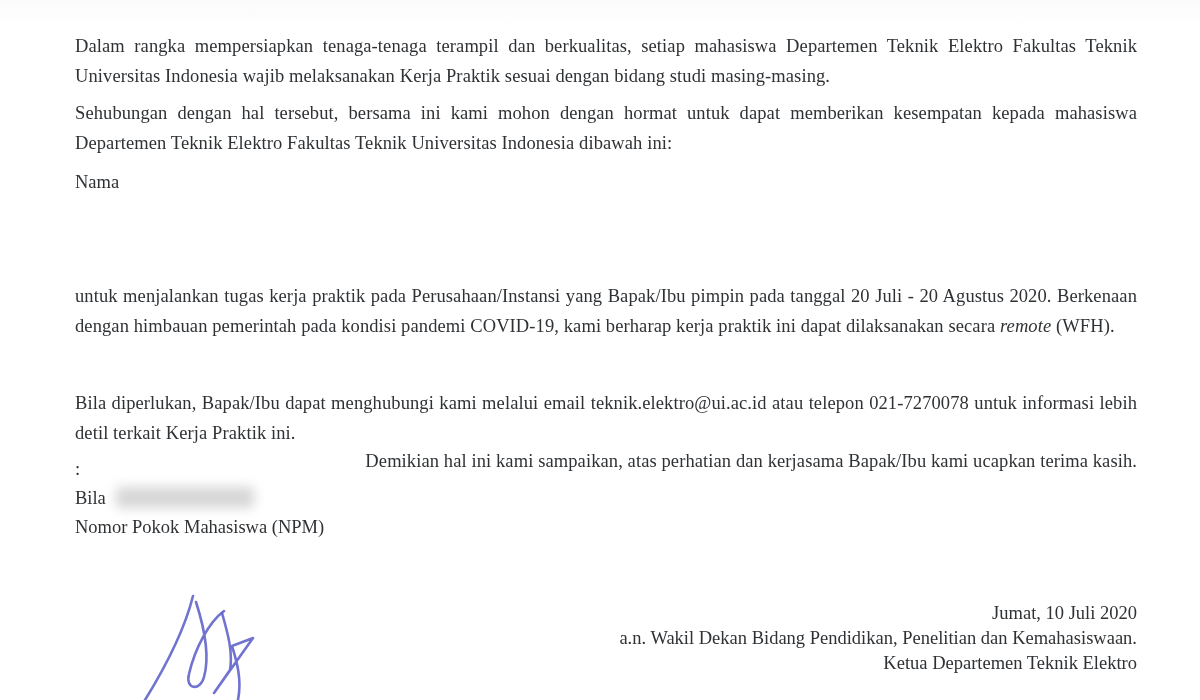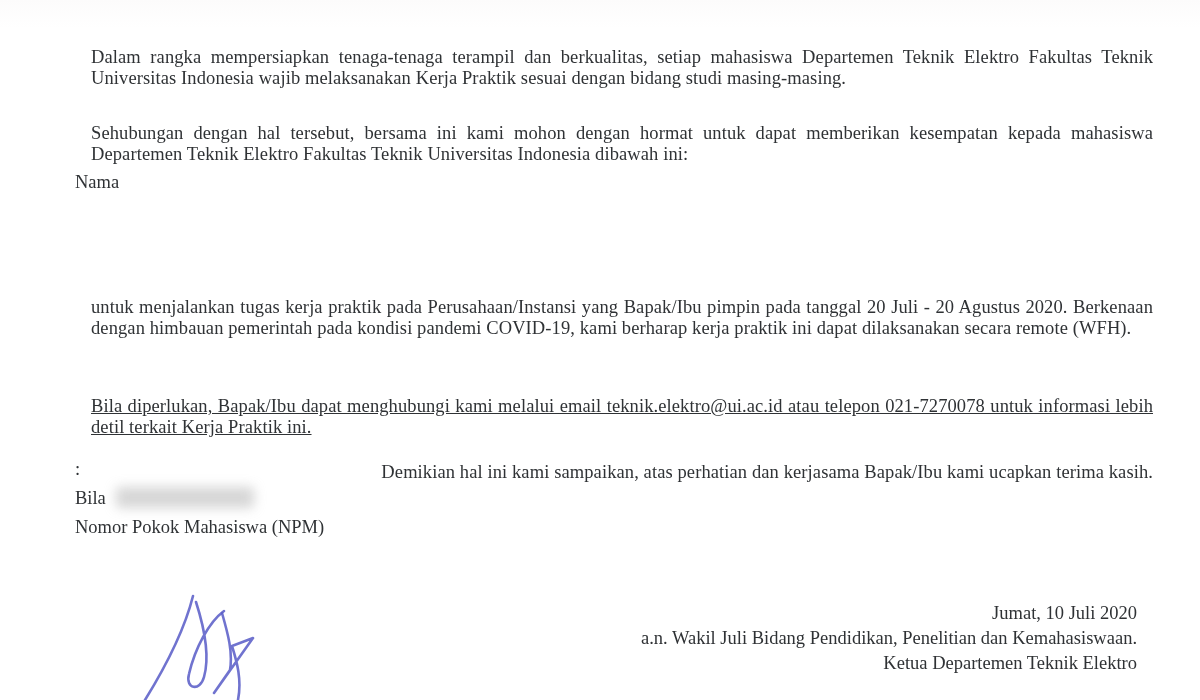--- a/index.html
+++ b/index.html
@@ -8,31 +8,31 @@
     width: 1200px;
     height: 700px;
     overflow: hidden;
     background: linear-gradient(180deg, #fcfbfb 0%, #ffffff 4%, #ffffff 100%);
     font-family: "Liberation Serif", "DejaVu Serif", serif;
     font-size: 18.5px;
     color: #2f3235;
   }
   .block { position: absolute; left: 75px; width: 1062px; }
   .para {
-    margin: 16px;
-    line-height: 21px;
+    margin: 0;
+    line-height: 30px;
     text-align: justify;
     letter-spacing: 0.1px;
   }
   .p1 { top: 31px; }
-  .p2 { top: 107px; }
+  .p2 { top: 98px; }
   .p3 { top: 281px; }
-  .p4 { top: 380px; text-decoration: underline; }
+  .p4 { top: 388px; }
   .p5 { top: 446px; text-align: right; }
-  .italic { }
+  .italic { font-style: italic; }
 
   .details { top: 168px; }
   .drow { display: flex; line-height: 29px; flex-direction: column; }
   .dlabel { width: 287px; flex: 0 0 287px; }
   .dsep { margin-right: 9px; }
   .redact {
     display: inline-block;
     background: #bdbdbd;
     filter: blur(6px);
     opacity: 0.62;
@@ -89,21 +89,21 @@
   </div>
 
   <p class="block para p3"><span>untuk menjalankan tugas kerja praktik pada Perusahaan/Instansi yang Bapak/Ibu pimpin pada tanggal 20 Juli - 20 Agustus 2020. Berkenaan dengan himbauan pemerintah pada kondisi pandemi COVID-19, kami berharap kerja praktik ini dapat dilaksanakan secara </span><span class="italic">remote</span><span> (WFH).</span></p>
 
   <p class="block para p4">Bila diperlukan, Bapak/Ibu dapat menghubungi kami melalui email teknik.elektro@ui.ac.id atau telepon 021-7270078 untuk informasi lebih detil terkait Kerja Praktik ini.</p>
 
   <p class="block para p5">Demikian hal ini kami sampaikan, atas perhatian dan kerjasama Bapak/Ibu kami ucapkan terima kasih.</p>
 
   <div class="block closing">
     <p class="line">Jumat, 10 Juli 2020</p>
-    <p class="line">a.n. Wakil Juli Bidang Pendidikan, Penelitian dan Kemahasiswaan.</p>
+    <p class="line">a.n. Wakil Dekan Bidang Pendidikan, Penelitian dan Kemahasiswaan.</p>
     <p class="line">Ketua Departemen Teknik Elektro</p>
   </div>
 
   <svg class="signature" width="150" height="114" viewBox="0 0 150 114" aria-hidden="true">
     <path class="sig-stroke" d="M 65,10 C 57,42 38,80 17,114"></path>
     <path class="sig-stroke" d="M 68,16 C 77,44 82,70 76,91 C 72,106 57,103 61,88 C 67,62 81,36 96,25"></path>
     <path class="sig-stroke" d="M 94,27 C 100,48 105,66 102,84 L 86,107 L 125,52 L 104,60 C 109,76 114,94 110,114"></path>
   </svg>
 
 </div>

